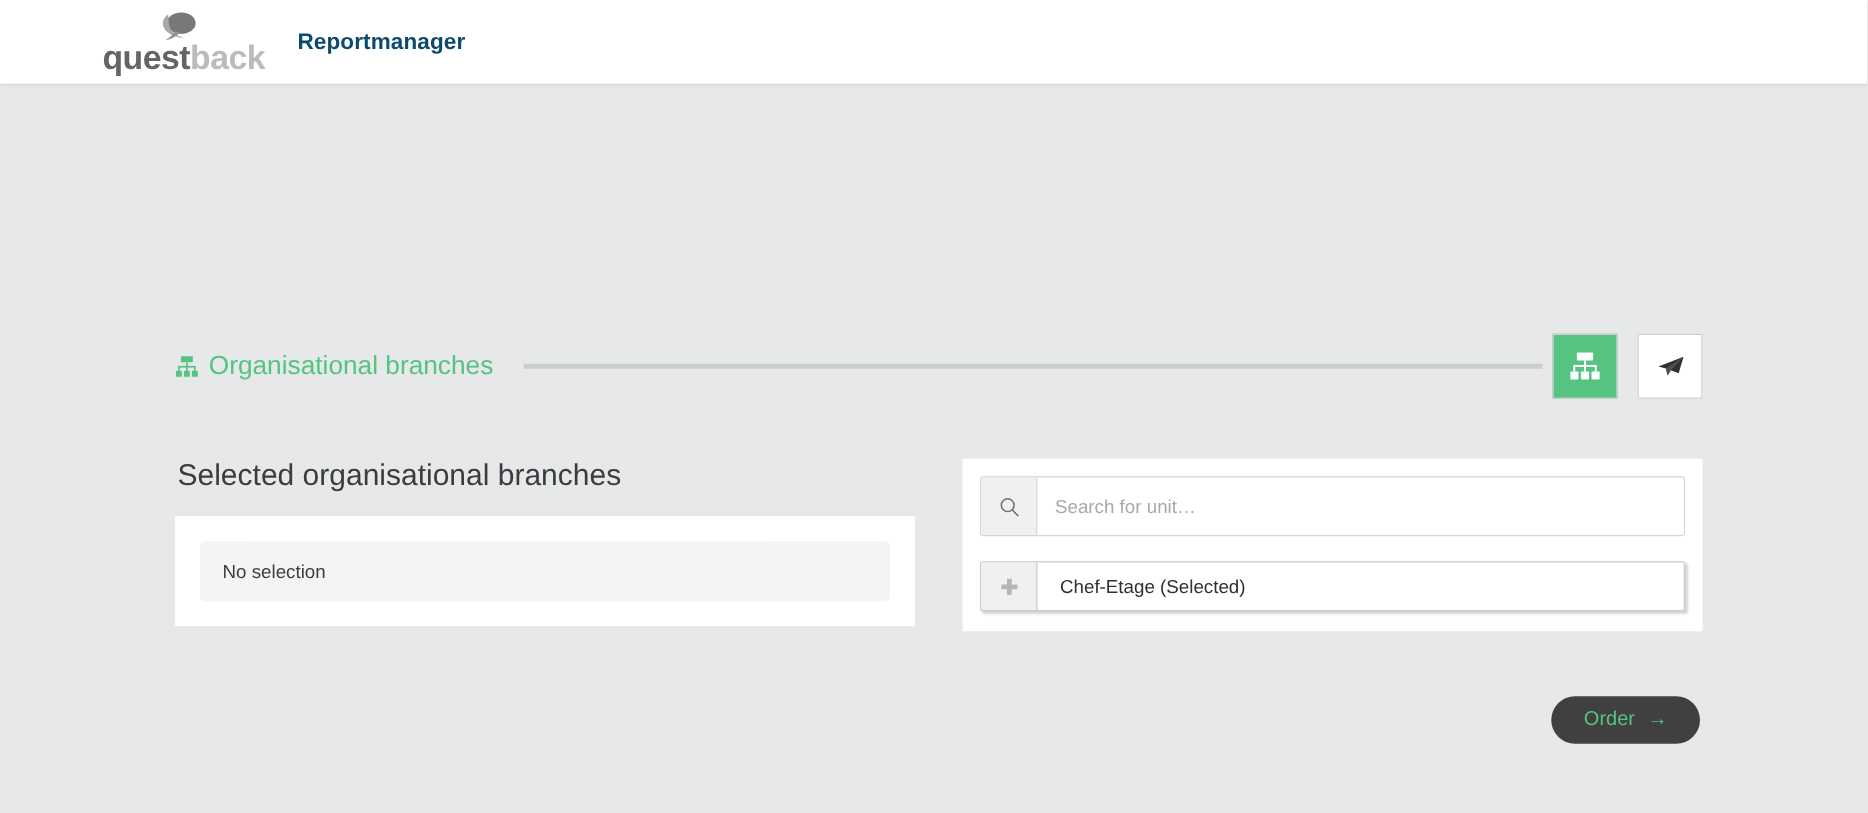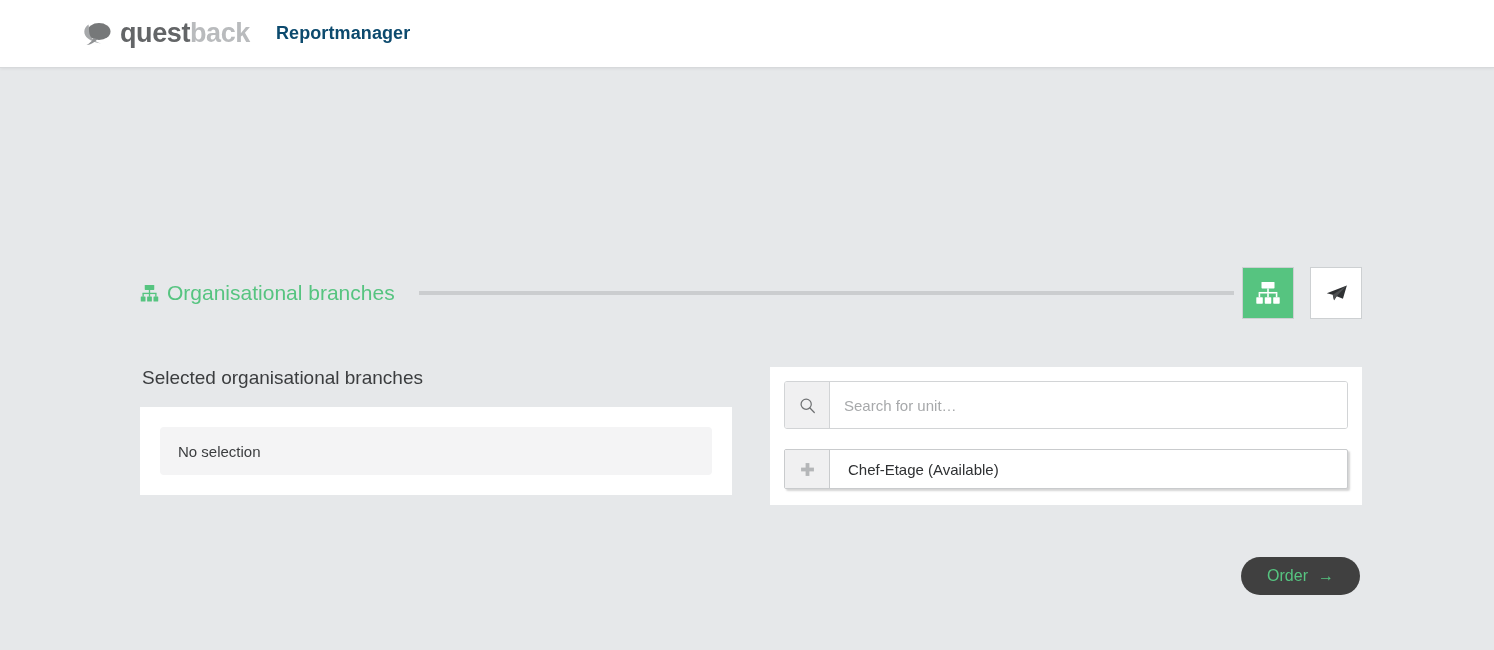--- a/index.html
+++ b/index.html
@@ -21,21 +21,23 @@
     position: relative;
     height: 67px;
     background: #ffffff;
     box-sizing: border-box;
     display: flex;
     align-items: center;
     box-shadow: 0 1px 0 #d7d9db, 0 2px 3px rgba(0,0,0,0.06);
   }
   .brand {
     display: flex;
+    align-items: center;
     margin-left: 82px;
+    flex-direction: column;
   }
   .brand-mark {
     width: 32px;
     height: 26px;
     margin-right: 6px;
     display: block;
   }
   .brand-word {
     font-size: 27px;
     font-weight: bold;
@@ -122,21 +124,21 @@
   
   .columns {
     display: flex;
     margin-top: 46px;
   }
   .col-left { width: 592px; flex: 0 0 auto; }
   .col-gap  { width: 38px; flex: 0 0 auto; }
   .col-right { width: 592px; flex: 0 0 auto; }
 
   .col-heading {
-    font-size: 19px;
+    font-size: 24px;
     color: #3b3d3f;
     margin: 0 0 18px 2px;
     font-weight: normal;
     white-space: nowrap;
   }
 
   .card {
     background: #ffffff;
     box-sizing: border-box;
     padding: 20px;
@@ -325,21 +327,21 @@
             <input class="search-input" type="text" placeholder="Search for unit…" style="">
           </div>
 
           <div class="unit-row">
             <div class="unit-add-btn">
               <svg width="17" height="17" viewBox="0 0 18 18">
                 <rect x="7" y="2.2" width="4" height="13.6" fill="#b4b6b8"></rect>
                 <rect x="2.2" y="7" width="13.6" height="4" fill="#b4b6b8"></rect>
               </svg>
             </div>
-            <div class="unit-label">Chef-Etage (Available)</div>
+            <div class="unit-label">Chef-Etage (Selected)</div>
           </div>
 
         </div>
       </div>
     </div>
 
     <div class="actions">
       <button class="order-btn">
         <span>Order</span>
         <span class="arrow">→</span>

